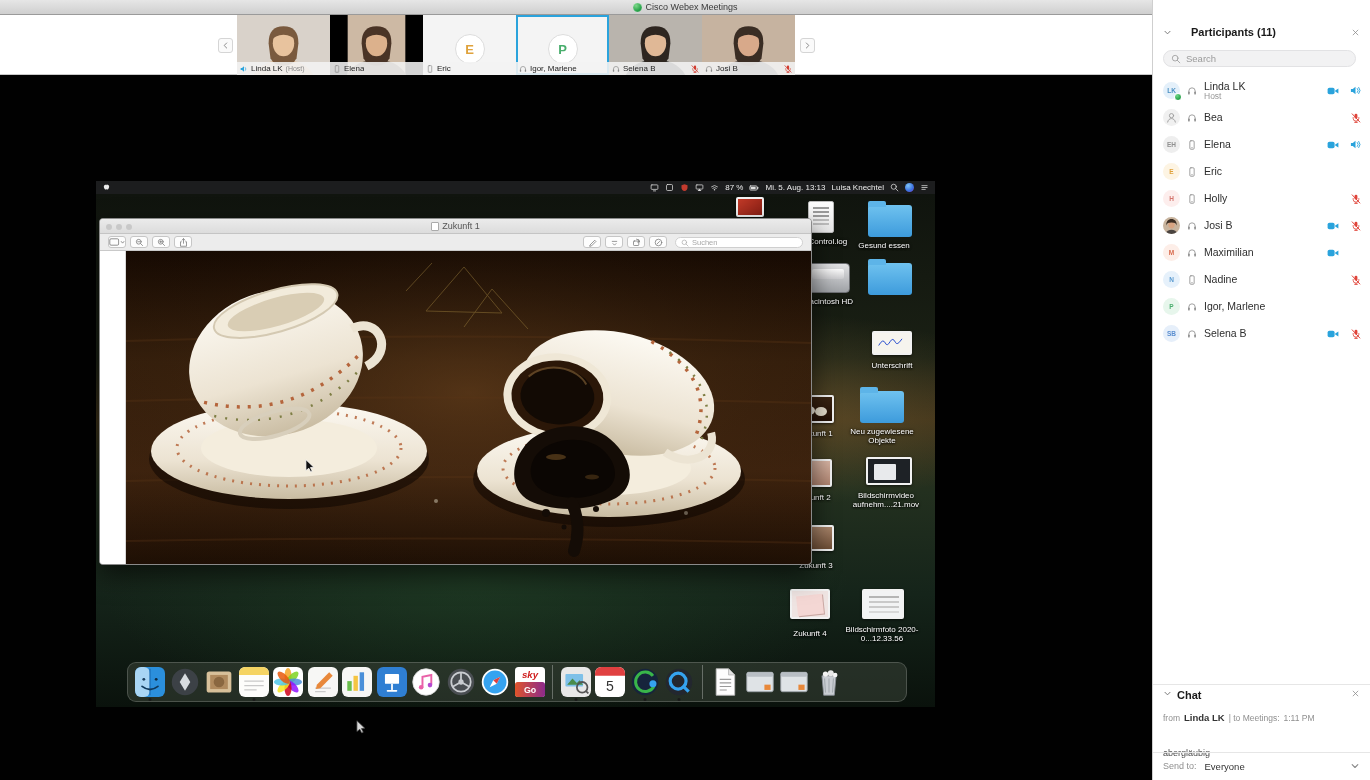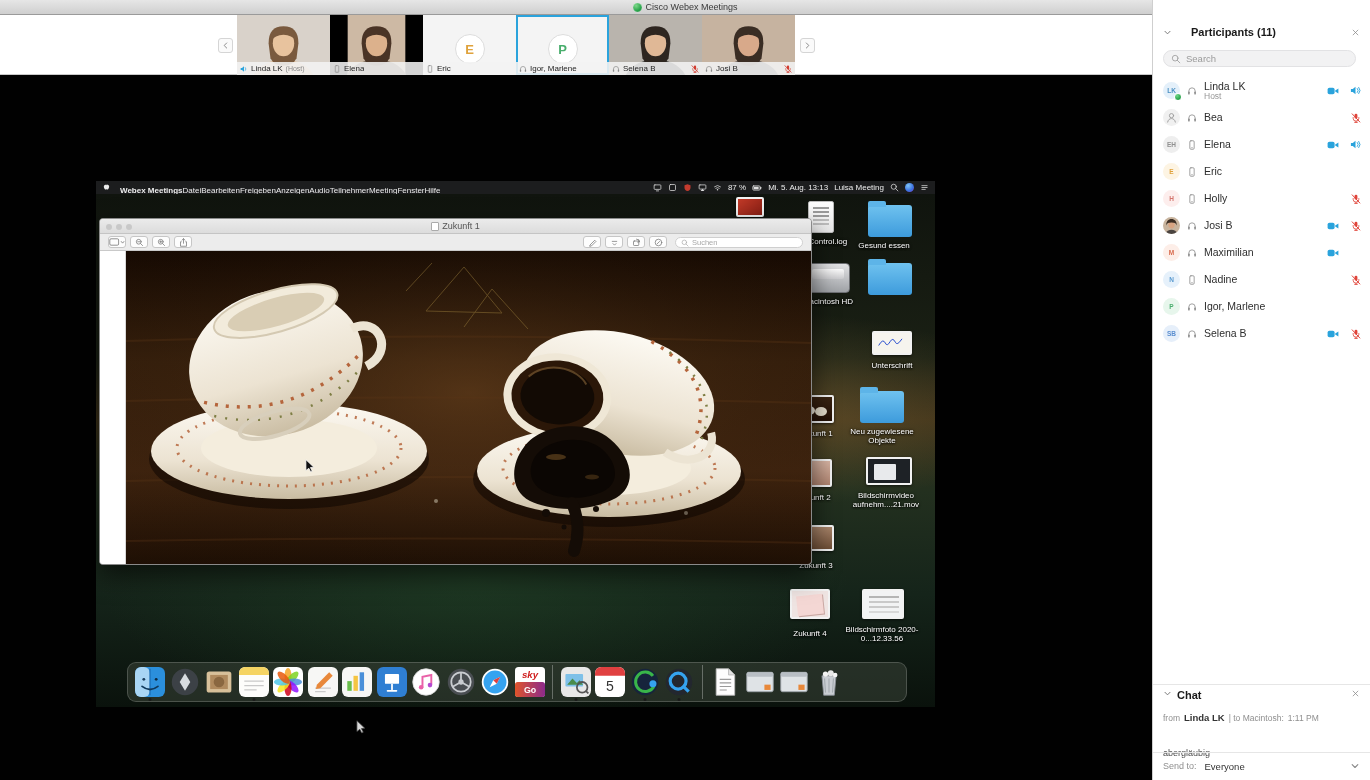--- a/index.html
+++ b/index.html
@@ -325,21 +325,20 @@
 
 <div id="main">
   <div id="screen">
     <div id="menubar">
       <span id="apple-logo">
           <svg viewBox="0 0 12 12" width="9" height="9" fill="none" stroke-linecap="round" stroke-linejoin="round">
             <path d="M6 3.1c-.8-.9-2.4-.8-3.1.3-.9 1.3-.4 3.6.9 4.8.5.5 1.1.5 1.6.3.4-.2.8-.2 1.2 0 .5.2 1.1.2 1.6-.3 1.3-1.2 1.8-3.5.9-4.8-.7-1.1-2.3-1.2-3.1-.3z" fill="#ececec"></path>
             <path d="M6.2 2.6c.5-.1.9-.6.9-1.2-.5 0-1 .4-1 1.2z" fill="#ececec"></path>
           </svg>
         </span>
-      <span id="menus"><span class="mi b">Webex Meetings</span><span class="mi">Datei</span><span class="mi">Bearbeiten</span><span class="mi">Freigeben</span><span class="mi">Anzeigen</span><span class="mi">Audio</span><span class="mi">Teilnehmer</span><span class="mi">Meeting</span><span class="mi">Fenster</span><span class="mi">Hilfe</span></span>
       <div id="menubar-right">
           <span>
             <svg viewBox="0 0 12 12" width="9" height="9" fill="none" stroke-linecap="round" stroke-linejoin="round">
               <rect x="1.5" y="2.5" width="9" height="6" rx="1" stroke="#ddd"></rect>
               <path d="M4.5 10.5h3" stroke="#ddd"></path>
             </svg>
           </span>
           <span>
             <svg viewBox="0 0 12 12" width="9" height="9" fill="none" stroke-linecap="round" stroke-linejoin="round">
               <rect x="2" y="2" width="8" height="8" rx="1.5" stroke="#ddd"></rect>
@@ -364,21 +363,21 @@
           </span>
           <span class="txt">87 %</span>
           <span>
             <svg viewBox="0 0 12 12" width="10" height="10" fill="none" stroke-linecap="round" stroke-linejoin="round">
               <rect x="1" y="3.5" width="8.6" height="5" rx="1" stroke="#ddd"></rect>
               <rect x="2" y="4.5" width="6" height="3" fill="#ddd"></rect>
               <path d="M10.4 5.2v1.6" stroke="#ddd" stroke-width="1.4"></path>
             </svg>
           </span>
           <span class="txt">Mi. 5. Aug. 13:13</span>
-          <span class="txt">Luisa Meeting</span>
+          <span class="txt">Luisa Knechtel</span>
           <span>
             <svg viewBox="0 0 12 12" width="9" height="9" fill="none" stroke-linecap="round" stroke-linejoin="round">
               <circle cx="5" cy="5" r="3.4" stroke="#ddd"></circle>
               <path d="M7.6 7.6l3 3" stroke="#ddd"></path>
             </svg>
           </span>
           <span>
             <span style="display:block;width:9px;height:9px;border-radius:50%;background:radial-gradient(circle at 35% 30%,#7ec4f5,#3a6fe0 60%,#8a3ad0)"></span>
           </span>
           <span>
@@ -1070,21 +1069,21 @@
     <span id="c-close">
         <svg viewBox="0 0 12 12" width="9" height="9" fill="none" stroke-linecap="round" stroke-linejoin="round">
           <path d="M2.8 2.8l6.4 6.4M9.2 2.8l-6.4 6.4" stroke="#888"></path>
         </svg>
       </span>
   </div>
   <div id="c-msg">
     <div class="l1">
       <span class="from">from</span>
       <span class="who">Linda LK</span>
-      <span class="to">| to Macintosh:</span>
+      <span class="to">| to Meetings:</span>
       <span class="time">1:11 PM</span>
     </div>
     <div class="body">abergläubig</div>
   </div>
   <div id="c-send-divider"></div>
   <div id="c-send">
     <span class="lbl">Send to:</span>
     <span class="val">Everyone</span>
     <span id="send-chev">
         <svg viewBox="0 0 12 12" width="10" height="10" fill="none" stroke-linecap="round" stroke-linejoin="round">

